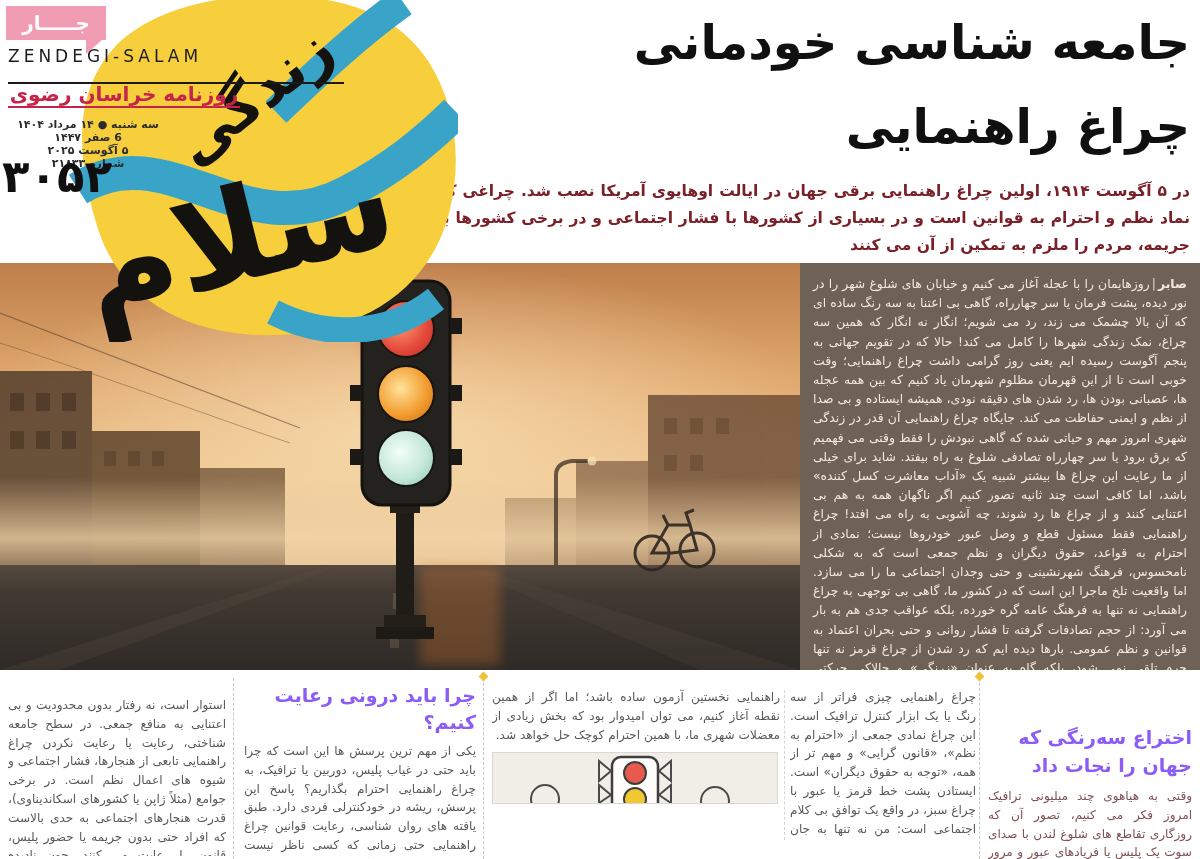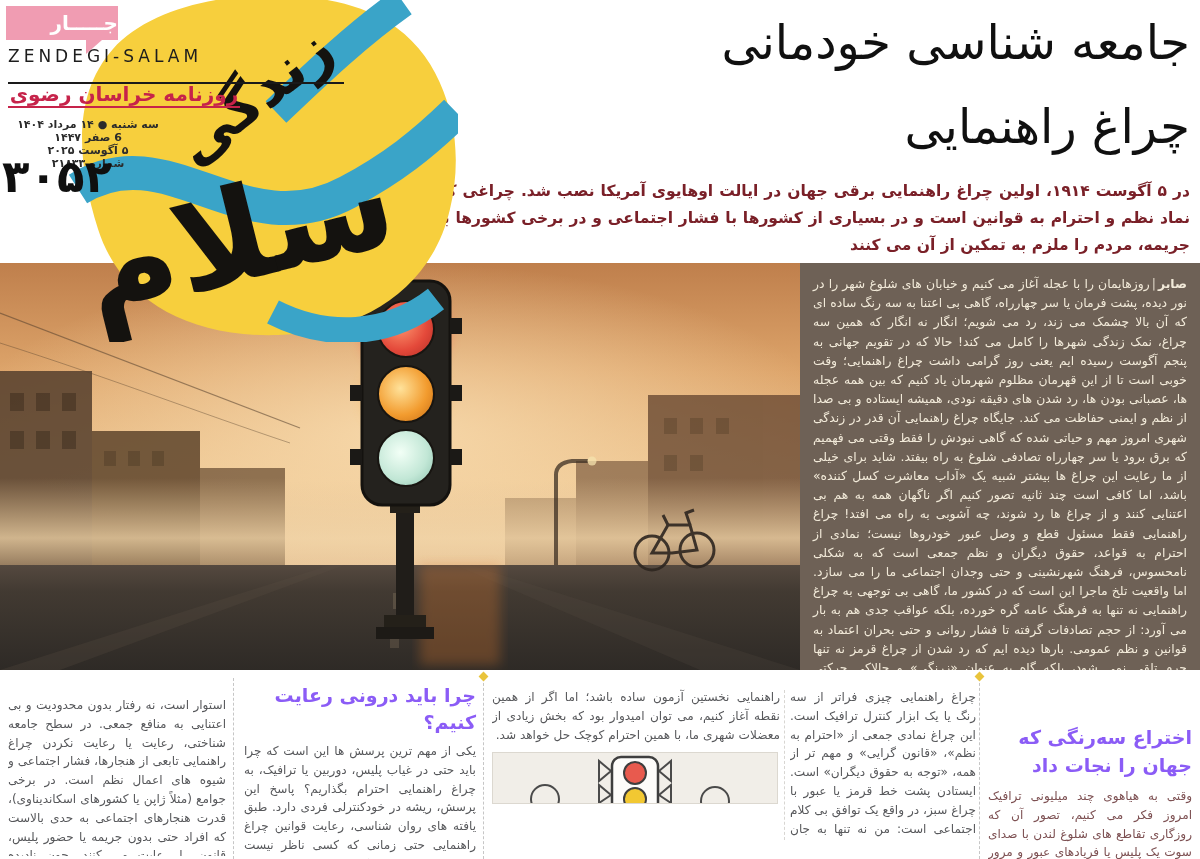--- a/index.html
+++ b/index.html
@@ -2,23 +2,23 @@
 <html lang="fa"><head>
 <meta charset="utf-8">
 <style>
   html,body{margin:0;padding:0;background:#e9e9e9;}
   .page{
     position:relative;width:1200px;height:859px;background:#ffffff;
     overflow:hidden;font-family:"DejaVu Sans",sans-serif;margin:0 auto;
   }
   
   .corner-tag{
-    position:absolute;left:6px;top:6px;width:112px;height:34px;z-index:7;
+    position:absolute;left:6px;top:6px;width:100px;height:34px;z-index:7;
     background:#f09cb2;color:#fff;font-weight:bold;font-size:20px;
-    display:flex;align-items:center;direction:rtl;
+    display:flex;align-items:center;justify-content:center;direction:rtl;
   }
   .corner-tag-tail{
     position:absolute;left:86px;top:40px;width:0;height:0;z-index:7;
     border-left:16px solid #f09cb2;border-bottom:14px solid transparent;
   }
   .latin-title{
     position:absolute;left:8px;top:46px;z-index:6;width:336px;
     font-size:17px;letter-spacing:4px;color:#1d1d1d;font-weight:500;
     border-bottom:2px solid #1a1a1a;padding-bottom:16px;white-space:nowrap;
   }
@@ -32,21 +32,21 @@
     direction:rtl;text-align:center;color:#2b2b2b;font-size:11px;font-weight:bold;
   }
   .date-block div{line-height:13px;white-space:nowrap;}
   .page-number{
     position:absolute;left:2px;top:150px;z-index:6;
     font-size:45px;font-weight:bold;color:#0f0f0f;letter-spacing:1px;
   }
   .logo-wrap{position:absolute;left:58px;top:-6px;z-index:4;}
   
   .headline{position:absolute;right:10px;z-index:3;direction:rtl;text-align:right;
-    color:#101010;font-weight:normal;font-size:48px;white-space:nowrap;}
+    color:#101010;font-weight:bold;font-size:48px;white-space:nowrap;}
   .headline.l1{top:14px;}
   .headline.l2{top:98px;}
   .standfirst{
     position:absolute;right:10px;top:178px;width:752px;z-index:3;
     direction:rtl;text-align:justify;color:#7a2028;font-weight:bold;
     font-size:15.5px;line-height:27px;
   }
   
   .band{position:absolute;left:0;top:263px;width:1200px;height:407px;z-index:1;}
   .photo{position:absolute;left:0;top:0;width:800px;height:407px;overflow:hidden;}

